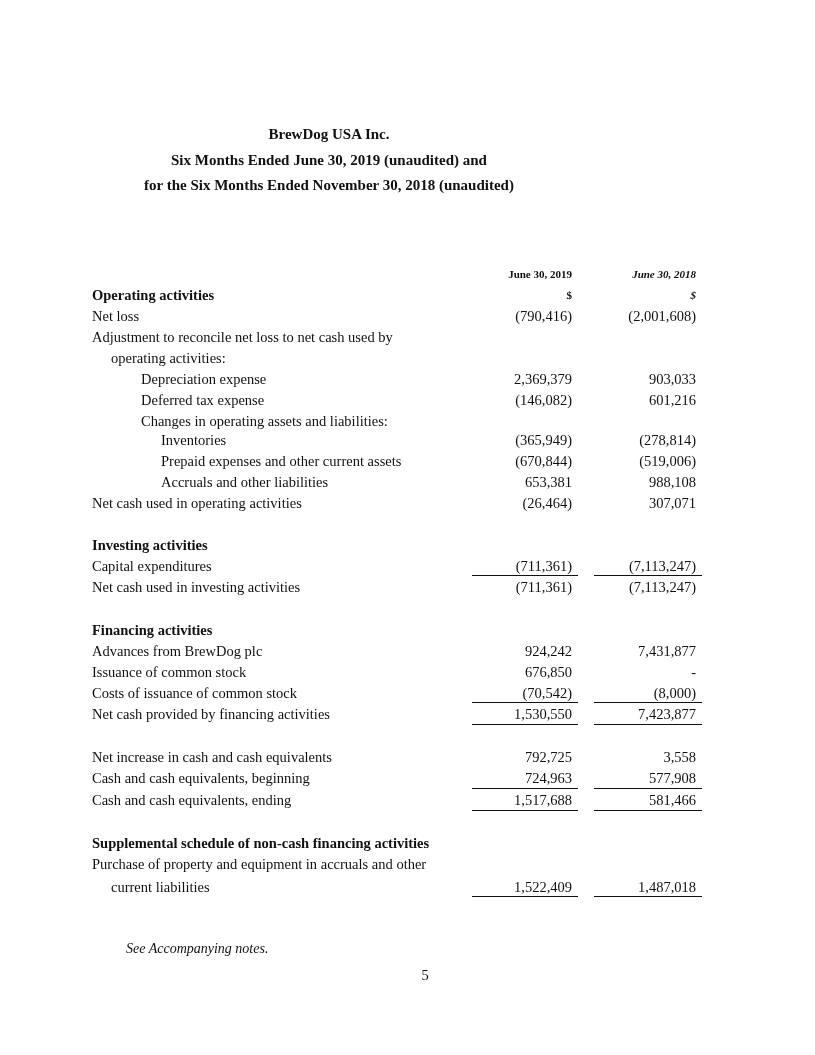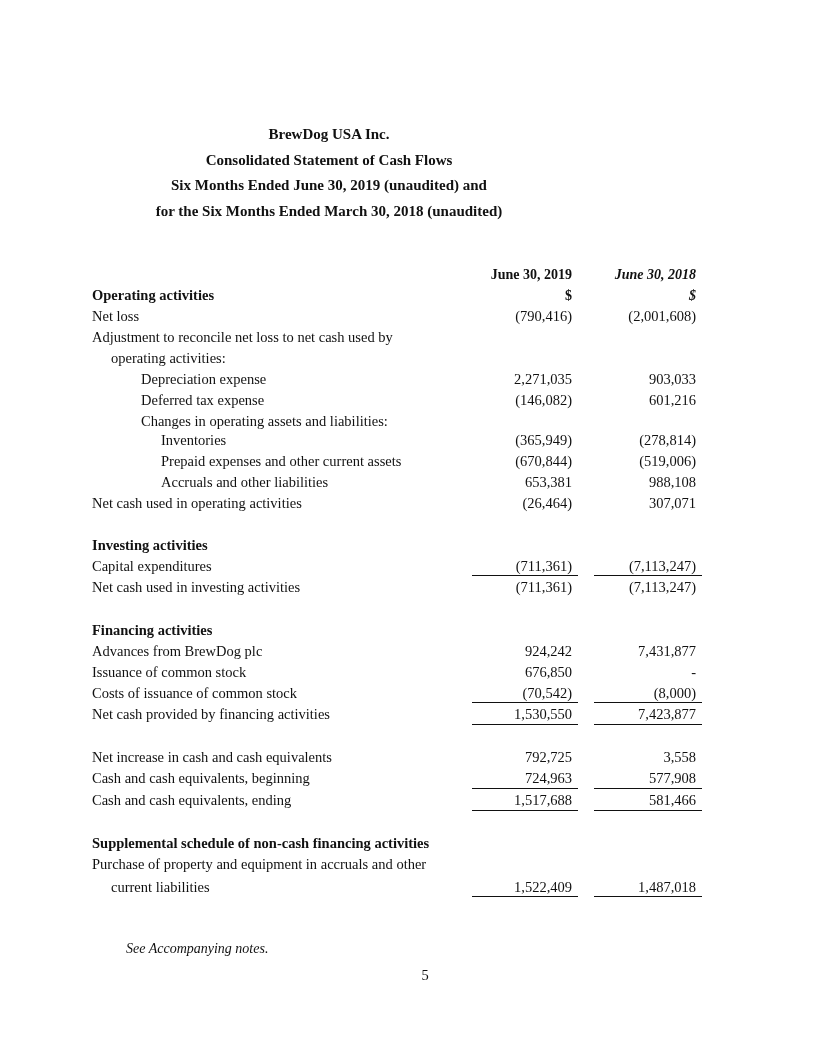--- a/index.html
+++ b/index.html
@@ -7,21 +7,21 @@
       width: 815px; height: 1055px; position: relative; overflow: hidden;
       font-family: "Liberation Serif", "DejaVu Serif", serif;
       color: #111111; font-size: 14.5px;
     }
     .title-block {
       position: absolute; top: 122px; left: 0; width: 658px; text-align: center;
       font-weight: bold; font-size: 15px; line-height: 25.5px;
     }
     .title-line { display: block; }
     .col-head {
-      position: absolute; top: 264px; font-weight: bold; font-size: 14px;
+      position: absolute; top: 264px; font-weight: bold; font-size: 11px;
       text-align: right; line-height: 21px;
     }
     .col-head span { display: block; }
     .ch1 { left: 470px; width: 102px; }
     .ch2 { left: 590px; width: 106px; font-style: italic; }
     .row {
       position: absolute; left: 0; width: 665px; height: 21px; line-height: 21px;
     }
     .row .label { position: absolute; left: 92px; white-space: nowrap; }
     .row .label.i1 { left: 111px; }
@@ -41,23 +41,22 @@
     }
     .page-num {
       position: absolute; top: 967px; left: 0; width: 850px; text-align: center; font-size: 14.5px;
     }
   </style>
 </head>
 <body>
 
 <div class="title-block">
   <span class="title-line">BrewDog USA Inc.</span>
-  <span class="title-line">Consolidated Statement of Cash Flows</span>
   <span class="title-line">Six Months Ended June 30, 2019 (unaudited) and</span>
-  <span class="title-line">for the Six Months Ended March 30, 2018 (unaudited)</span>
+  <span class="title-line">for the Six Months Ended November 30, 2018 (unaudited)</span>
 </div>
 
 <div class="col-head ch1">
   <span>June 30, 2019</span>
   <span>$</span>
 </div>
 <div class="col-head ch2">
   <span>June 30, 2018</span>
   <span>$</span>
 </div>
@@ -71,21 +70,21 @@
   <span class="v2">(2,001,608)</span>
 </div>
 <div class="row" style="top:327px">
   <span class="label">Adjustment to reconcile net loss to net cash used by</span>
 </div>
 <div class="row" style="top:348px">
   <span class="label i1">operating activities:</span>
 </div>
 <div class="row" style="top:369px">
   <span class="label i2">Depreciation expense</span>
-  <span class="v1">2,271,035</span>
+  <span class="v1">2,369,379</span>
   <span class="v2">903,033</span>
 </div>
 <div class="row" style="top:390px">
   <span class="label i2">Deferred tax expense</span>
   <span class="v1">(146,082)</span>
   <span class="v2">601,216</span>
 </div>
 <div class="row" style="top:411px">
   <span class="label i2">Changes in operating assets and liabilities:</span>
 </div>

